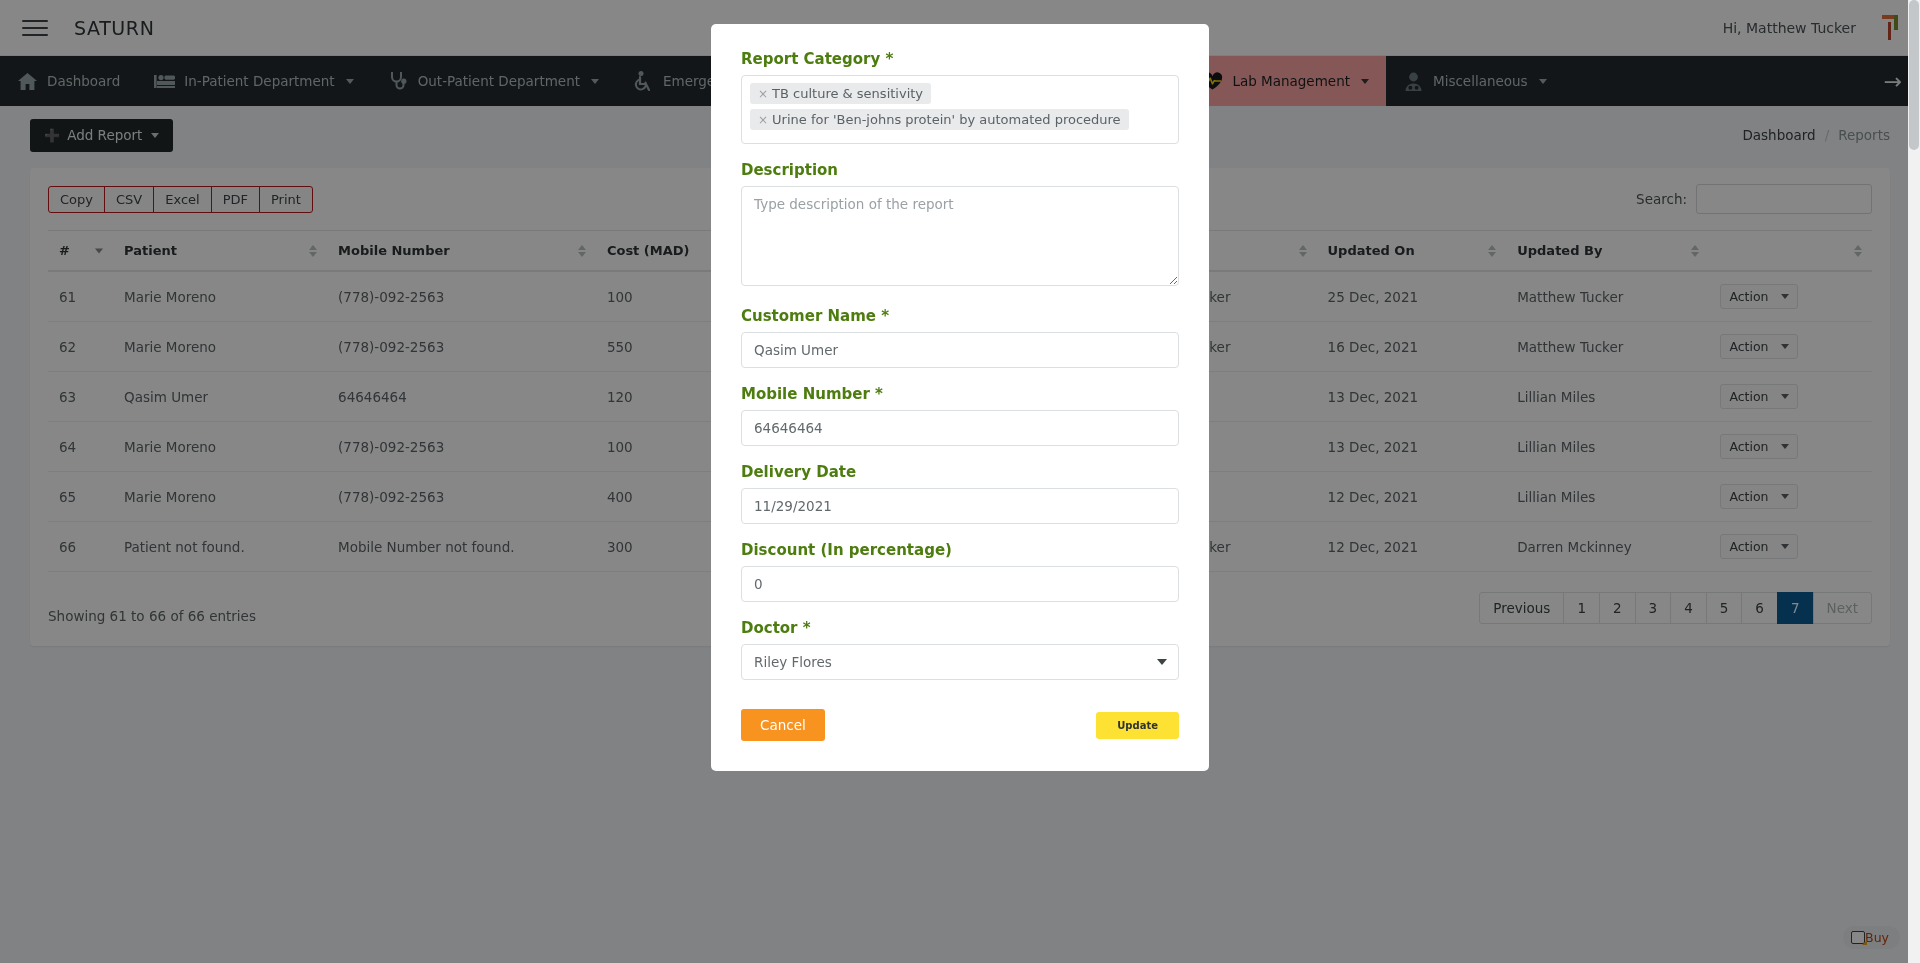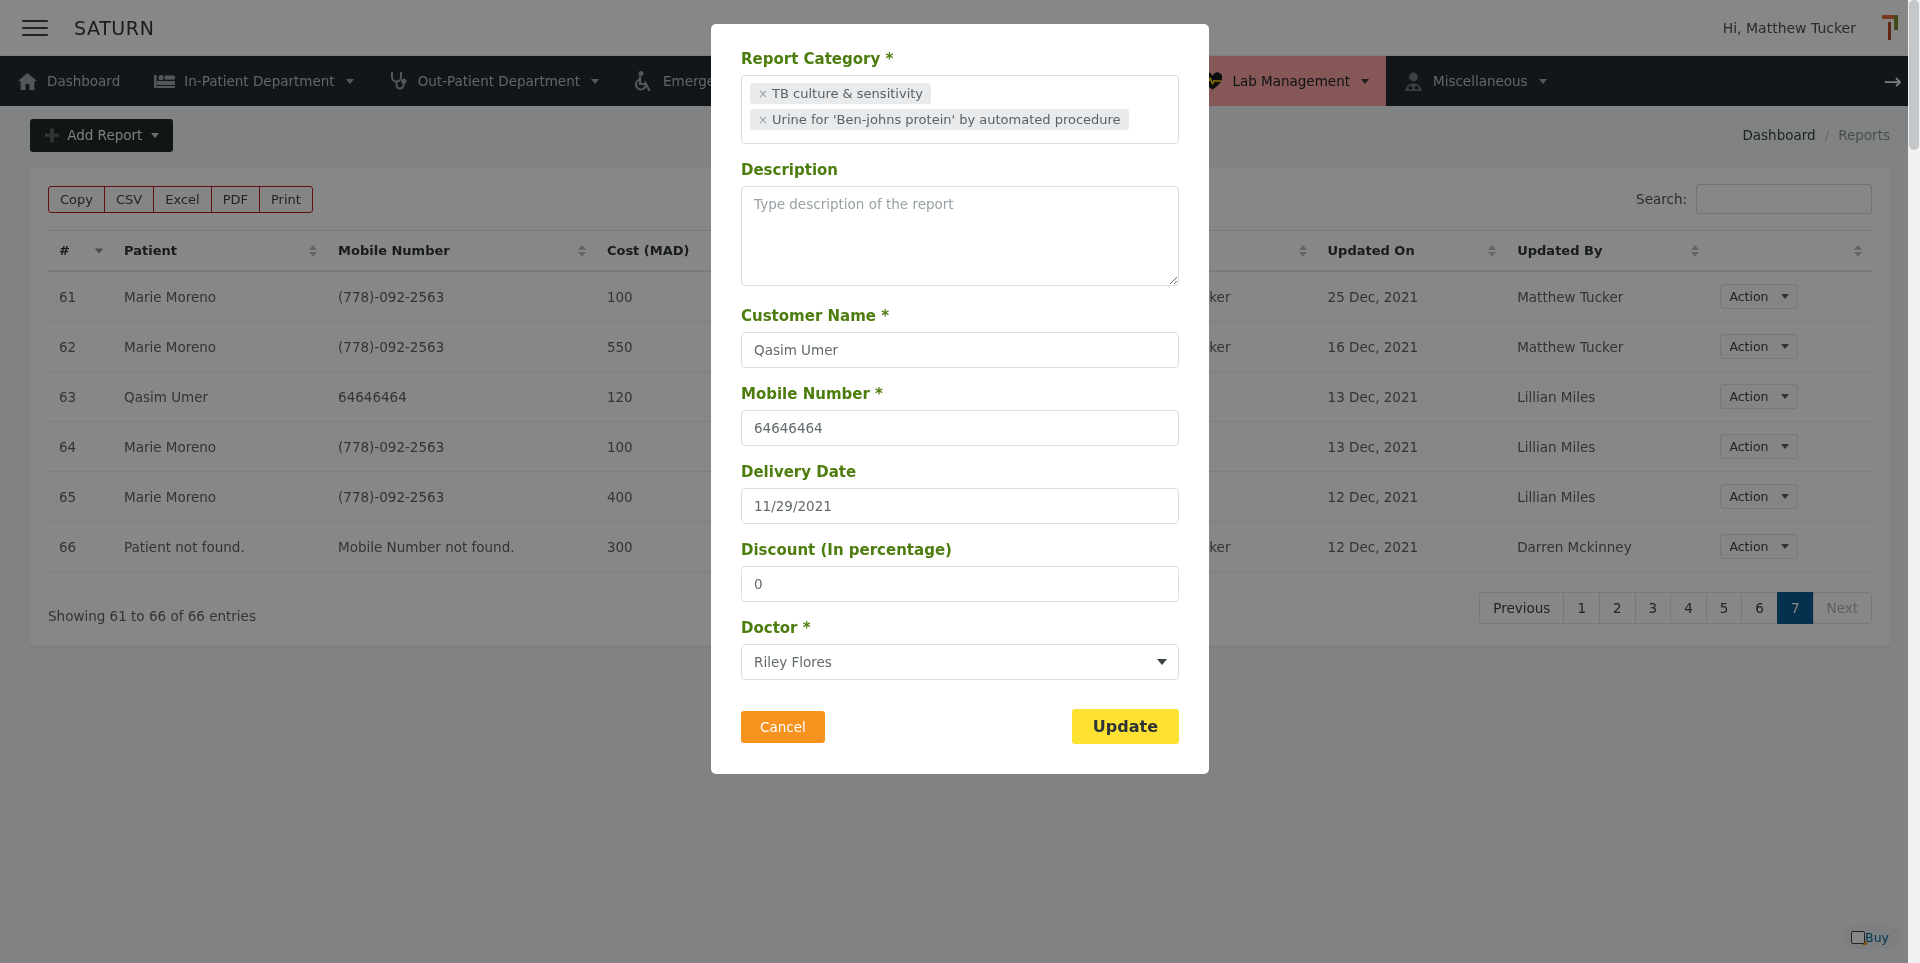--- a/index.html
+++ b/index.html
@@ -134,21 +134,21 @@
     font-family: "DejaVu Sans", "Liberation Sans", sans-serif;
   }
   .pg:first-child { border-radius: 3px 0 0 3px; }
   .pg:last-child { border-radius: 0 3px 3px 0; color: #aeb5b7; }
   .pg.active { background: #0b5e96; border-color: #0b5e96; color: #fff; }
 
   .buy-pill {
     position: absolute; right: 20px; bottom: 14px;
     background: #eceff0; border-radius: 13px; padding: 4px 11px 4px 8px;
     display: flex; align-items: center; gap: 0;
-    font-size: 12.5px; color: #0369a1; cursor: pointer;
+    font-size: 12.5px; color: #c2410c; cursor: pointer;
   }
   .buy-pill .bico {
     width: 14px; height: 13px; background: #fff; border: 1.6px solid #3d4447; border-radius: 2px;
     position: relative;
   }
   .buy-pill .bico::after {
     content: ''; position: absolute; right: -3px; bottom: -2px;
     width: 0; height: 0; border-left: 5px solid transparent; border-bottom: 5px solid #f0a21b;
   }
 
@@ -200,21 +200,21 @@
     border-left: 5px solid transparent; border-right: 5px solid transparent; border-top: 6px solid #3d4447;
   }
   .modal-actions { display: flex; align-items: center; margin-top: 29px; }
   .btn-cancel {
     background: #f89320; color: #fff; border: none; border-radius: 3px;
     font-size: 13.5px; padding: 8px 19px; cursor: pointer;
     font-family: "DejaVu Sans", "Liberation Sans", sans-serif;
   }
   .btn-update {
     margin-left: auto; background: #fde233; color: #2d3336; border: none; border-radius: 3px;
-    font-size: 16px; font-weight: bold; padding: 8px 21px; cursor: pointer;
+    font-size: 10px; font-weight: bold; padding: 8px 21px; cursor: pointer;
     font-family: "DejaVu Sans", "Liberation Sans", sans-serif;
   }
 
   
   .pagescroll {
     position: absolute; top: 0; right: 0; width: 12px; bottom: 0; background: #f1f1f1; z-index: 60;
   }
   .pagescroll .thumb { position: absolute; top: 0; left: 1px; width: 10px; height: 150px; background: #c3c7c9; border-radius: 5px; }
 </style>
 </head>

